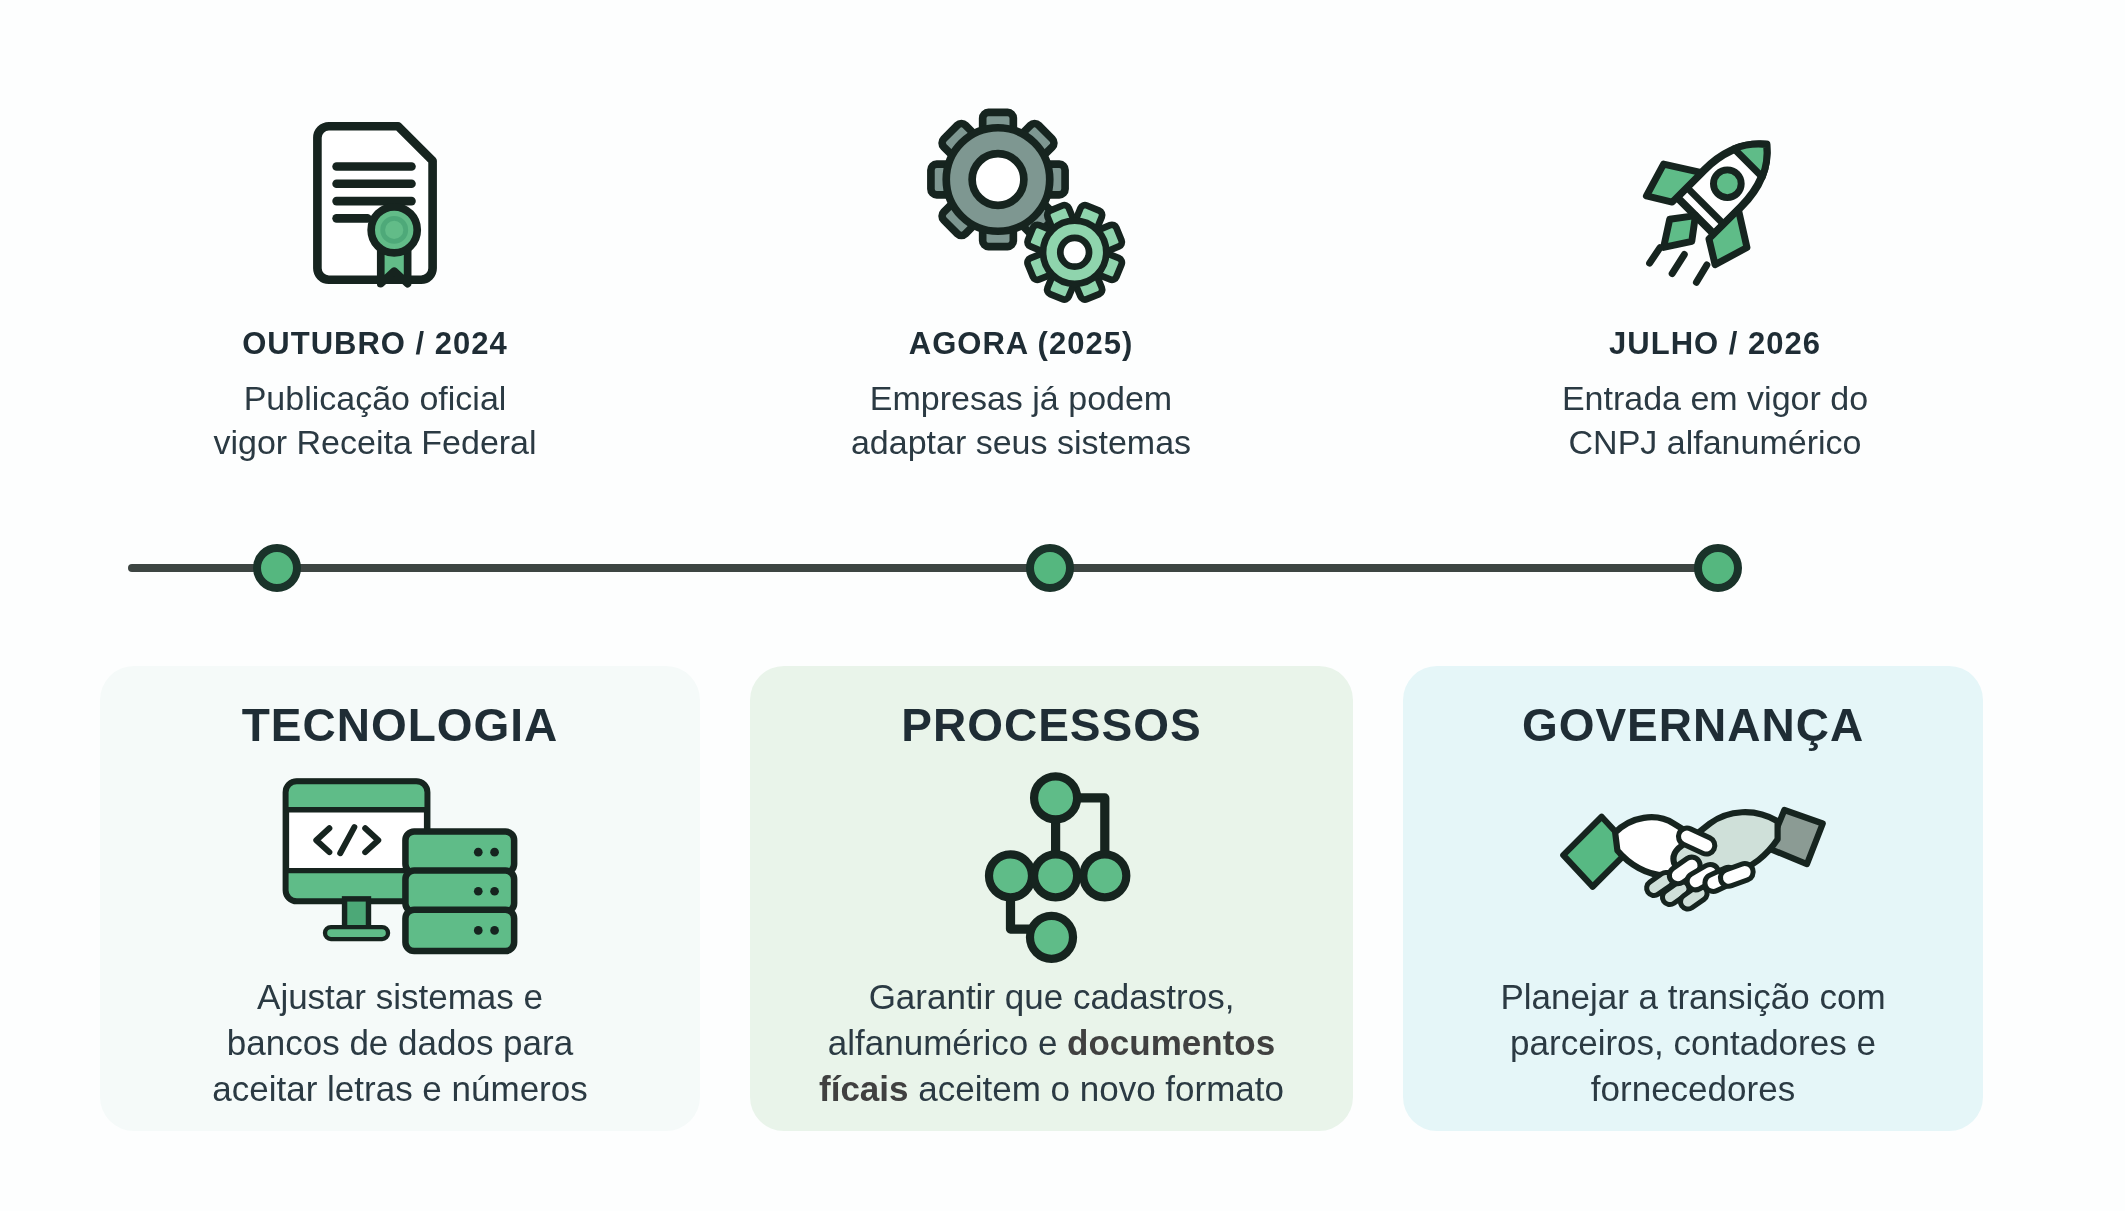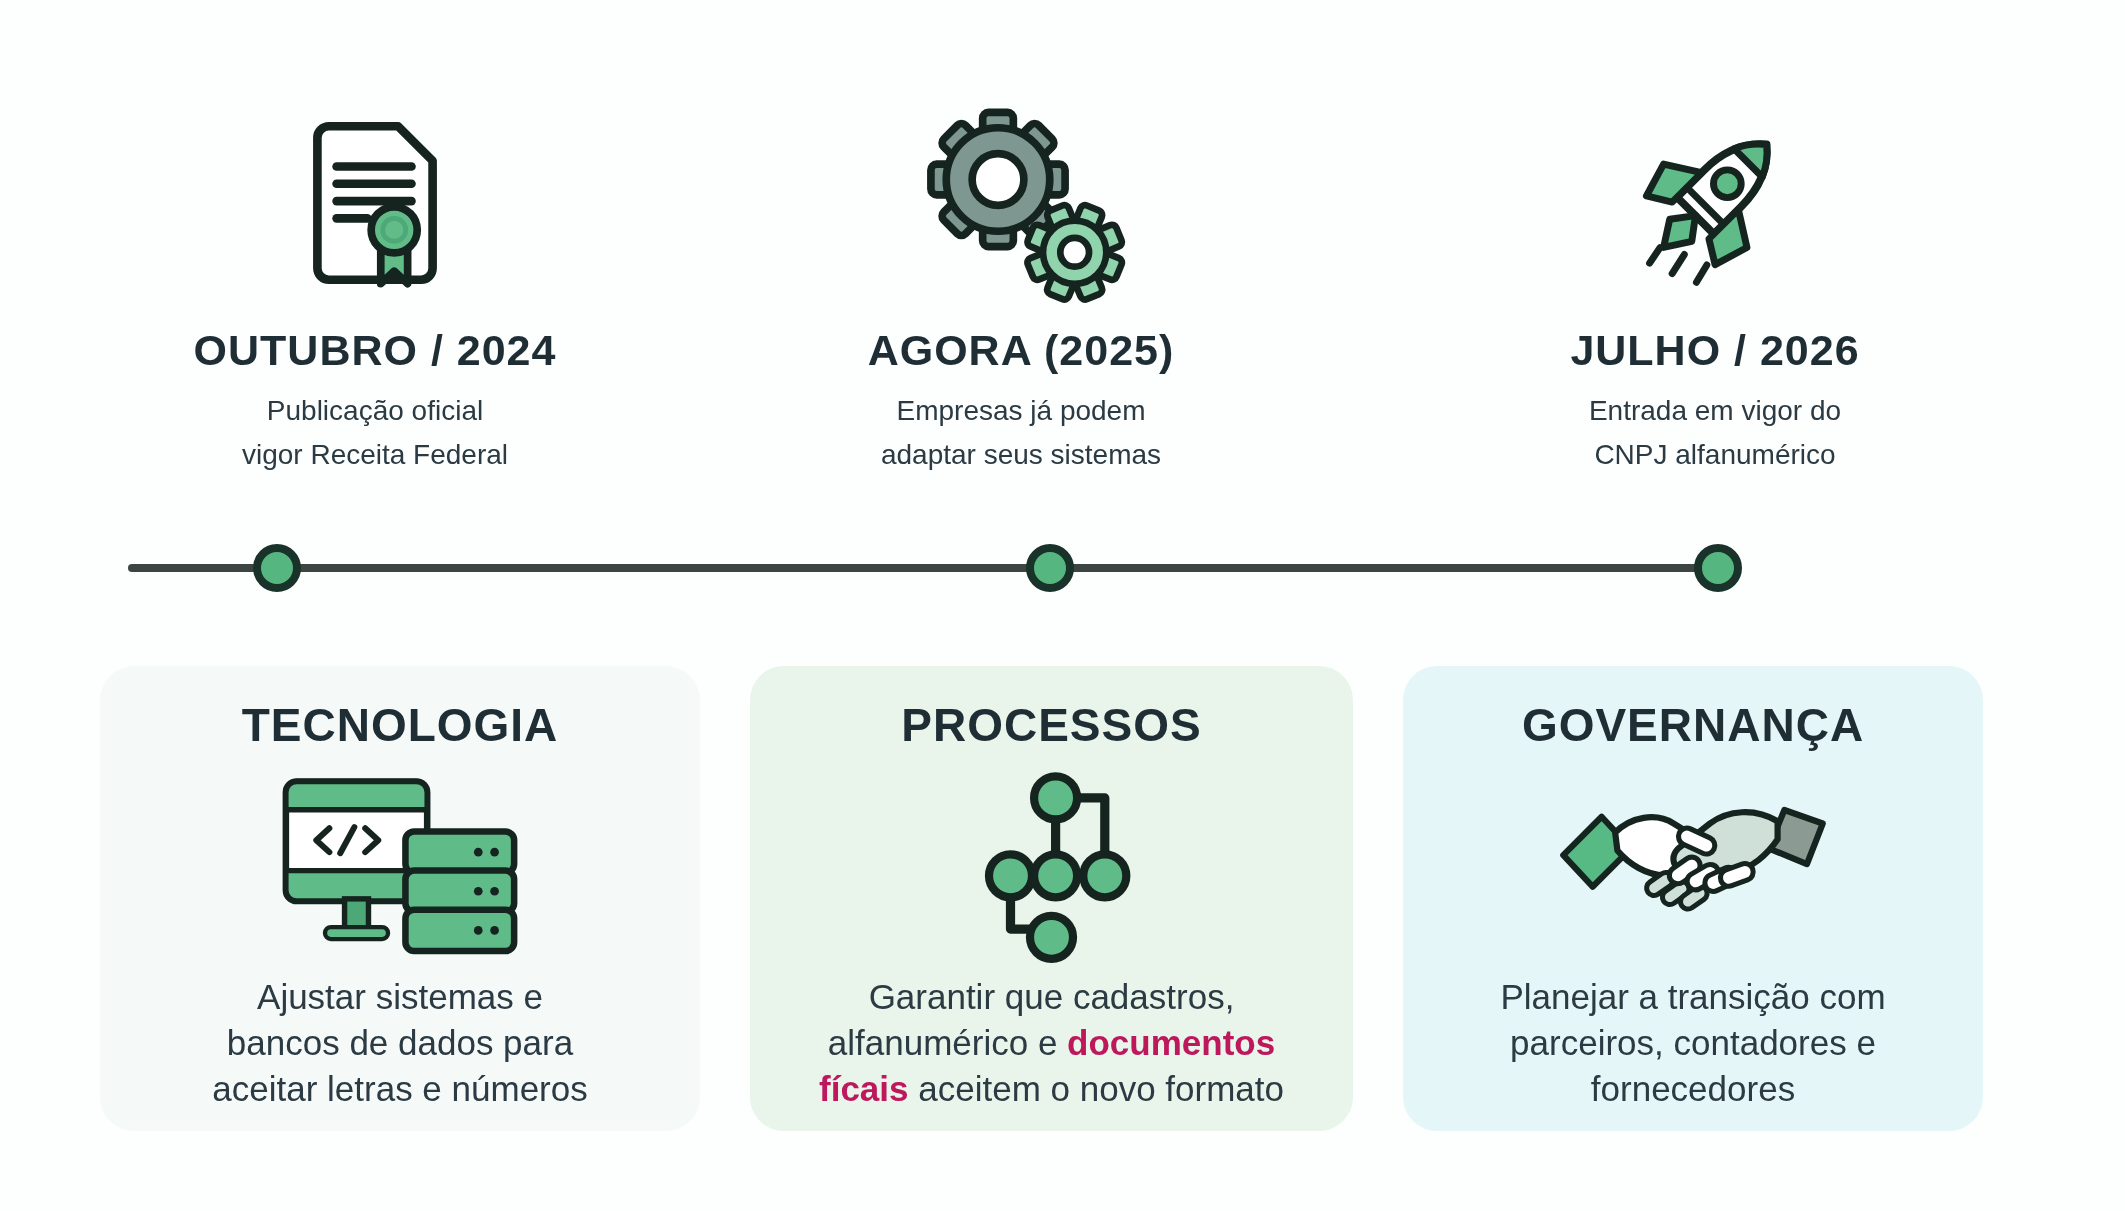--- a/index.html
+++ b/index.html
@@ -3,36 +3,36 @@
 <meta charset="utf-8">
 <style>
   html,body{margin:0;padding:0;background:#ffffff;}
   .canvas{
     position:relative;width:2125px;height:1211px;background:#fdfefe;
     font-family:"Liberation Sans",sans-serif;overflow:hidden;color:#1f2d35;
   }
   
   .milestone{position:absolute;top:95px;width:520px;text-align:center;}
   .milestone .m-icon{height:215px;display:flex;align-items:center;justify-content:center;}
-  .m-title{margin-top:16px;font-size:43px;font-weight:800;letter-spacing:1px;color:#1f2d35;}
-  .m-desc{margin-top:14px;font-size:28px;line-height:44px;color:#2b3a43;}
+  .m-title{margin-top:16px;font-size:31px;font-weight:800;letter-spacing:1px;color:#1f2d35;}
+  .m-desc{margin-top:14px;font-size:34px;line-height:44px;color:#2b3a43;}
   #m1{left:115px;} #m2{left:761px;} #m3{left:1455px;}
   
   .tl-line{position:absolute;top:564px;left:128px;width:1592px;height:8px;background:#3d4542;border-radius:4px;}
   .tl-dot{position:absolute;top:544px;width:32px;height:32px;border:8px solid #1a332a;border-radius:50%;background:#55b77f;}
   #d1{left:253px;} #d2{left:1026px;} #d3{left:1694px;}
   
   .card{position:absolute;top:666px;height:465px;border-radius:34px;text-align:center;}
   #c1{left:100px;width:600px;background:#f5faf9;}
   #c2{left:750px;width:603px;background:#e9f4ea;}
   #c3{left:1403px;width:580px;background:#e5f6f8;}
   .c-title{margin-top:32px;font-size:46px;font-weight:800;letter-spacing:1px;color:#1f2d35;}
   .c-icon{height:222px;display:flex;align-items:center;justify-content:center;}
   .c-desc{font-size:35px;line-height:46px;color:#2b3a43;text-align:center;}
-  .c-desc .bold{font-weight:700;color:#be185d;}
+  .c-desc .bold{font-weight:700;color:#404040;}
   .line{display:block;}
 </style>
 </head>
 <body>
 
 <div class="canvas">
 
   <div class="milestone" id="m1">
     <div class="m-icon">
       <svg width="192" height="192" viewBox="0 0 100 100">

